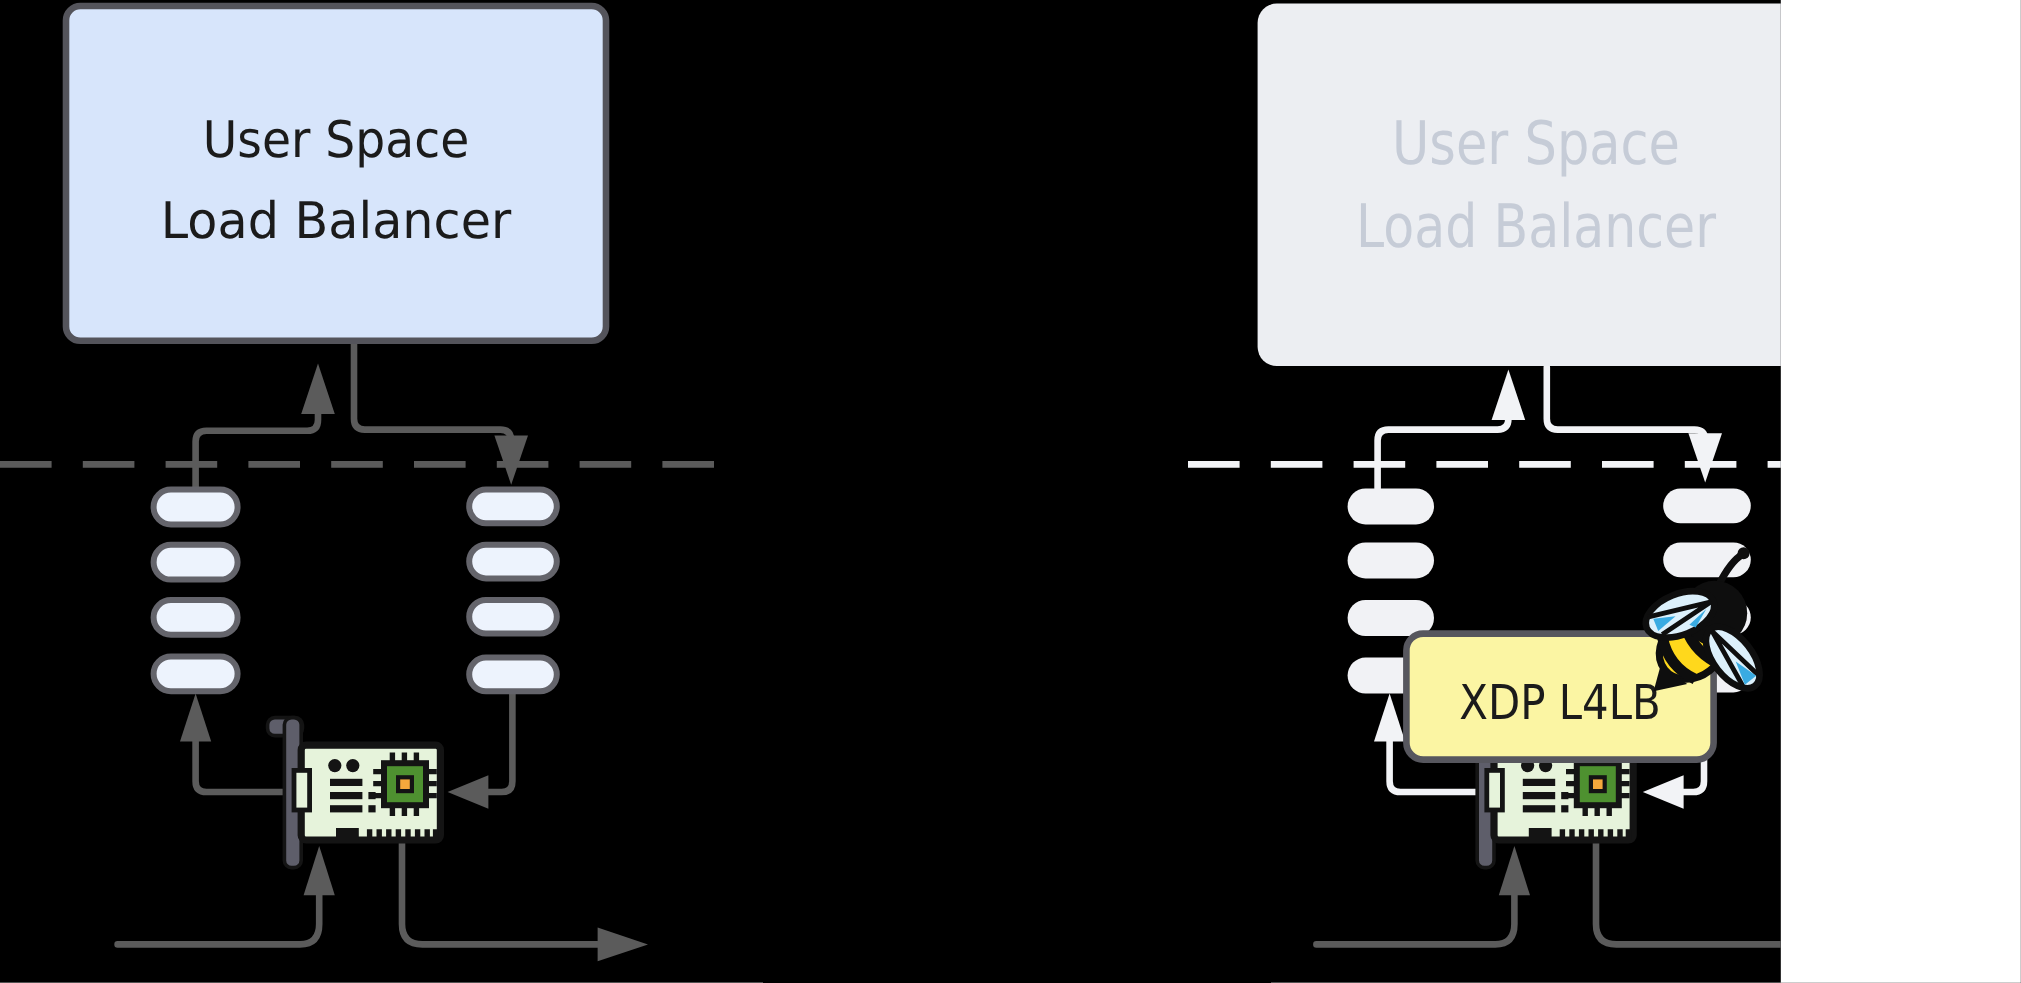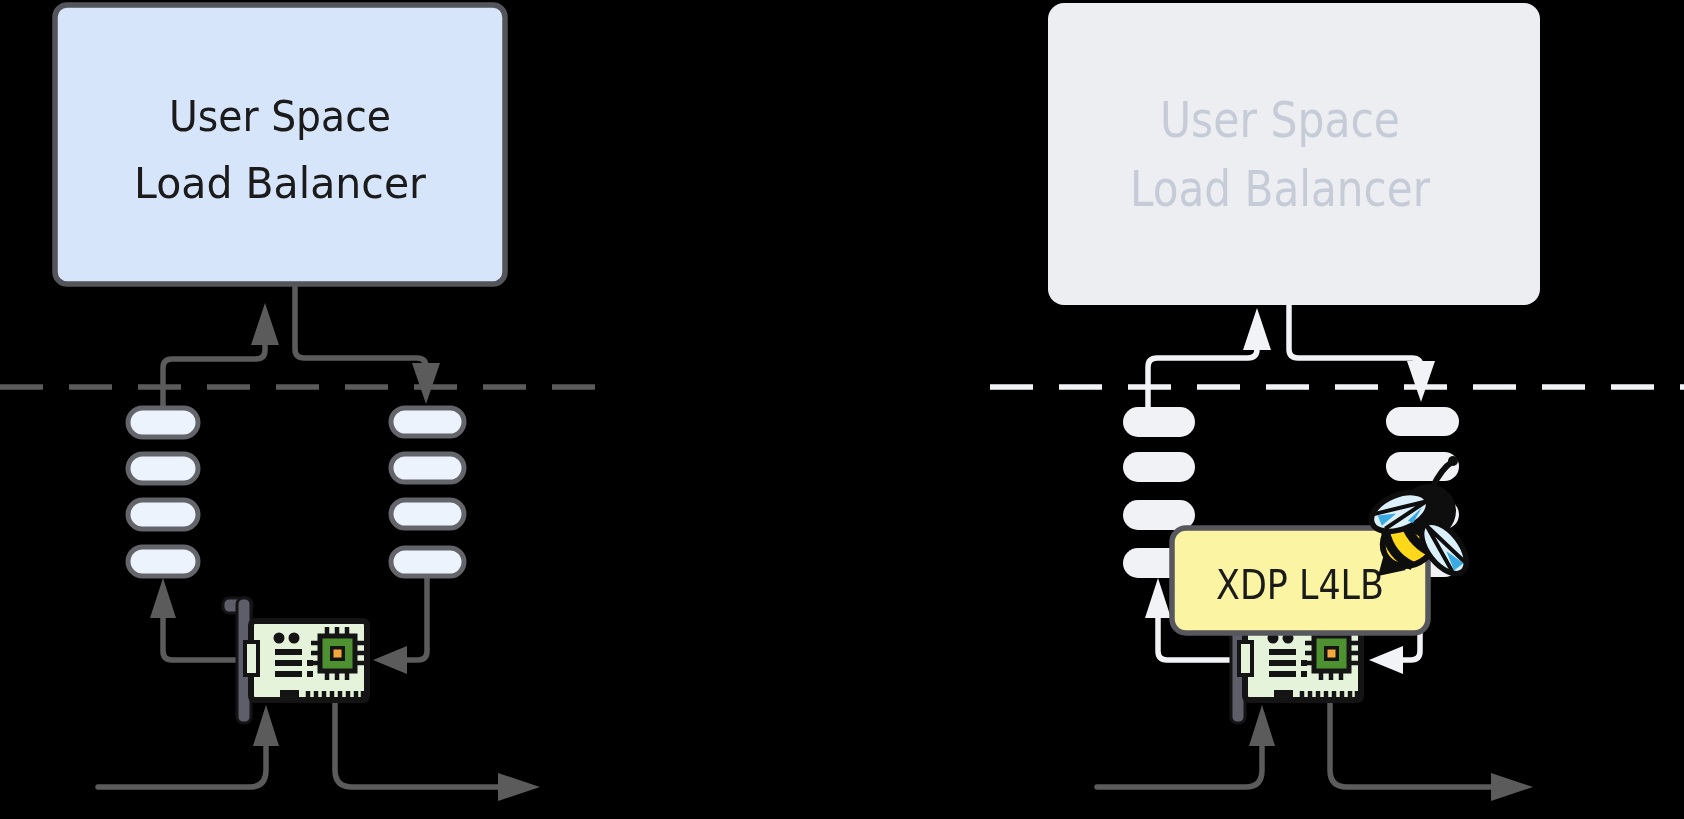--- a/index.html
+++ b/index.html
@@ -1,16 +1,16 @@
 <!DOCTYPE html>
 <html style="--background: #000000; --stroke-gray: #5B5B5B; --box-blue-fill: #D7E5FB; --box-blue-border: #54545B; --pill-blue-fill: #EDF3FD; --pill-stroke: #64646B; --text-dark: #1B1B1B; --white-stroke: #F2F3F6; --gray-box-fill: #ECEEF2; --gray-box-text: #C6CCD7; --white-pill-fill: #F1F2F5; --xdp-fill: #FBF5A3; --xdp-border: #57575E; --nic-body: #E6F3DB; --nic-outline: #141414; --nic-bracket: #5E5E6A; --chip-green: #4E9130; --chip-core: #F5A83C; --bee-black: #0E0E0E; --bee-yellow: #FFD81C; --wing-blue: #DCF0FB; --wing-accent: #3AABE2;"><head>
 <meta charset="utf-8">
 <style>
   html,body{margin:0;padding:0;}
-  #canvas{position:relative;width:1684px;height:819px;background:var(--background,#000);overflow:hidden;text-align:right;}
+  #canvas{position:relative;width:1484px;height:819px;background:var(--background,#000);overflow:hidden;text-align:right;}
   svg{display:block;}
   text{font-family:"DejaVu Sans",sans-serif;font-weight:500;text-anchor:middle;}
 
   .connector{fill:none;stroke-width:5.5;stroke-linecap:round;}
   .connector.gray{stroke:var(--stroke-gray);}
   .connector.white{stroke:var(--white-stroke);}
   .head.gray{fill:var(--stroke-gray);stroke:none;}
   .head.white{fill:var(--white-stroke);stroke:none;}
   .dash{fill:none;stroke-width:5.5;stroke-dasharray:43 26;}
   .dash.gray{stroke:var(--stroke-gray);}

